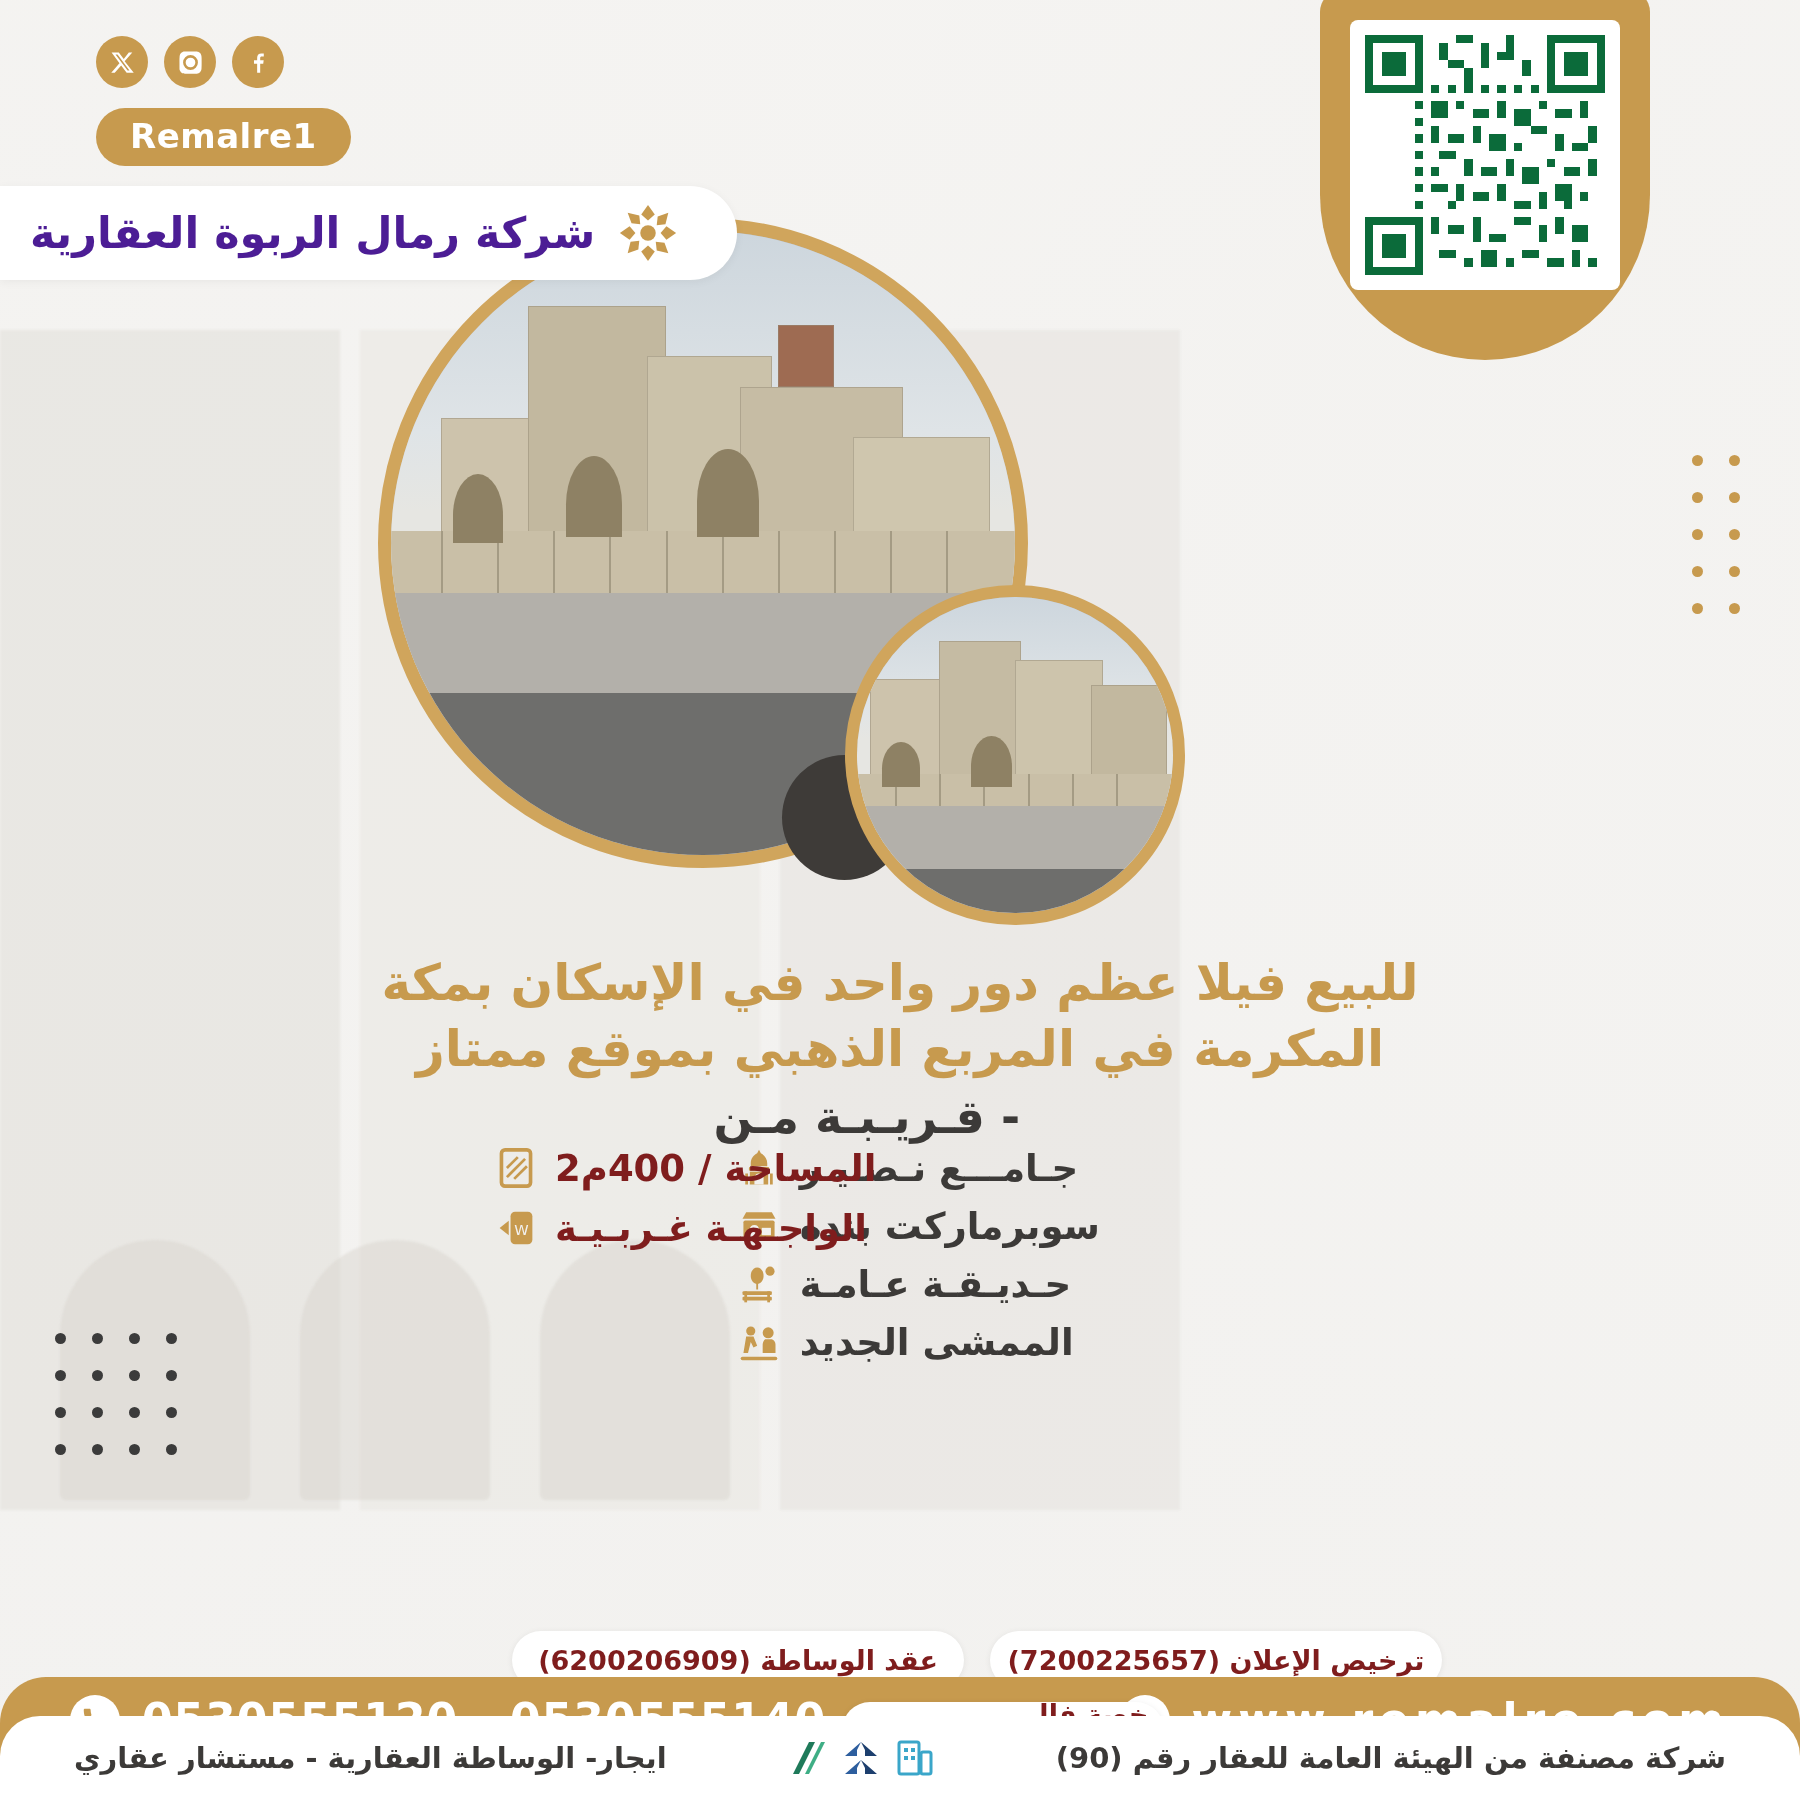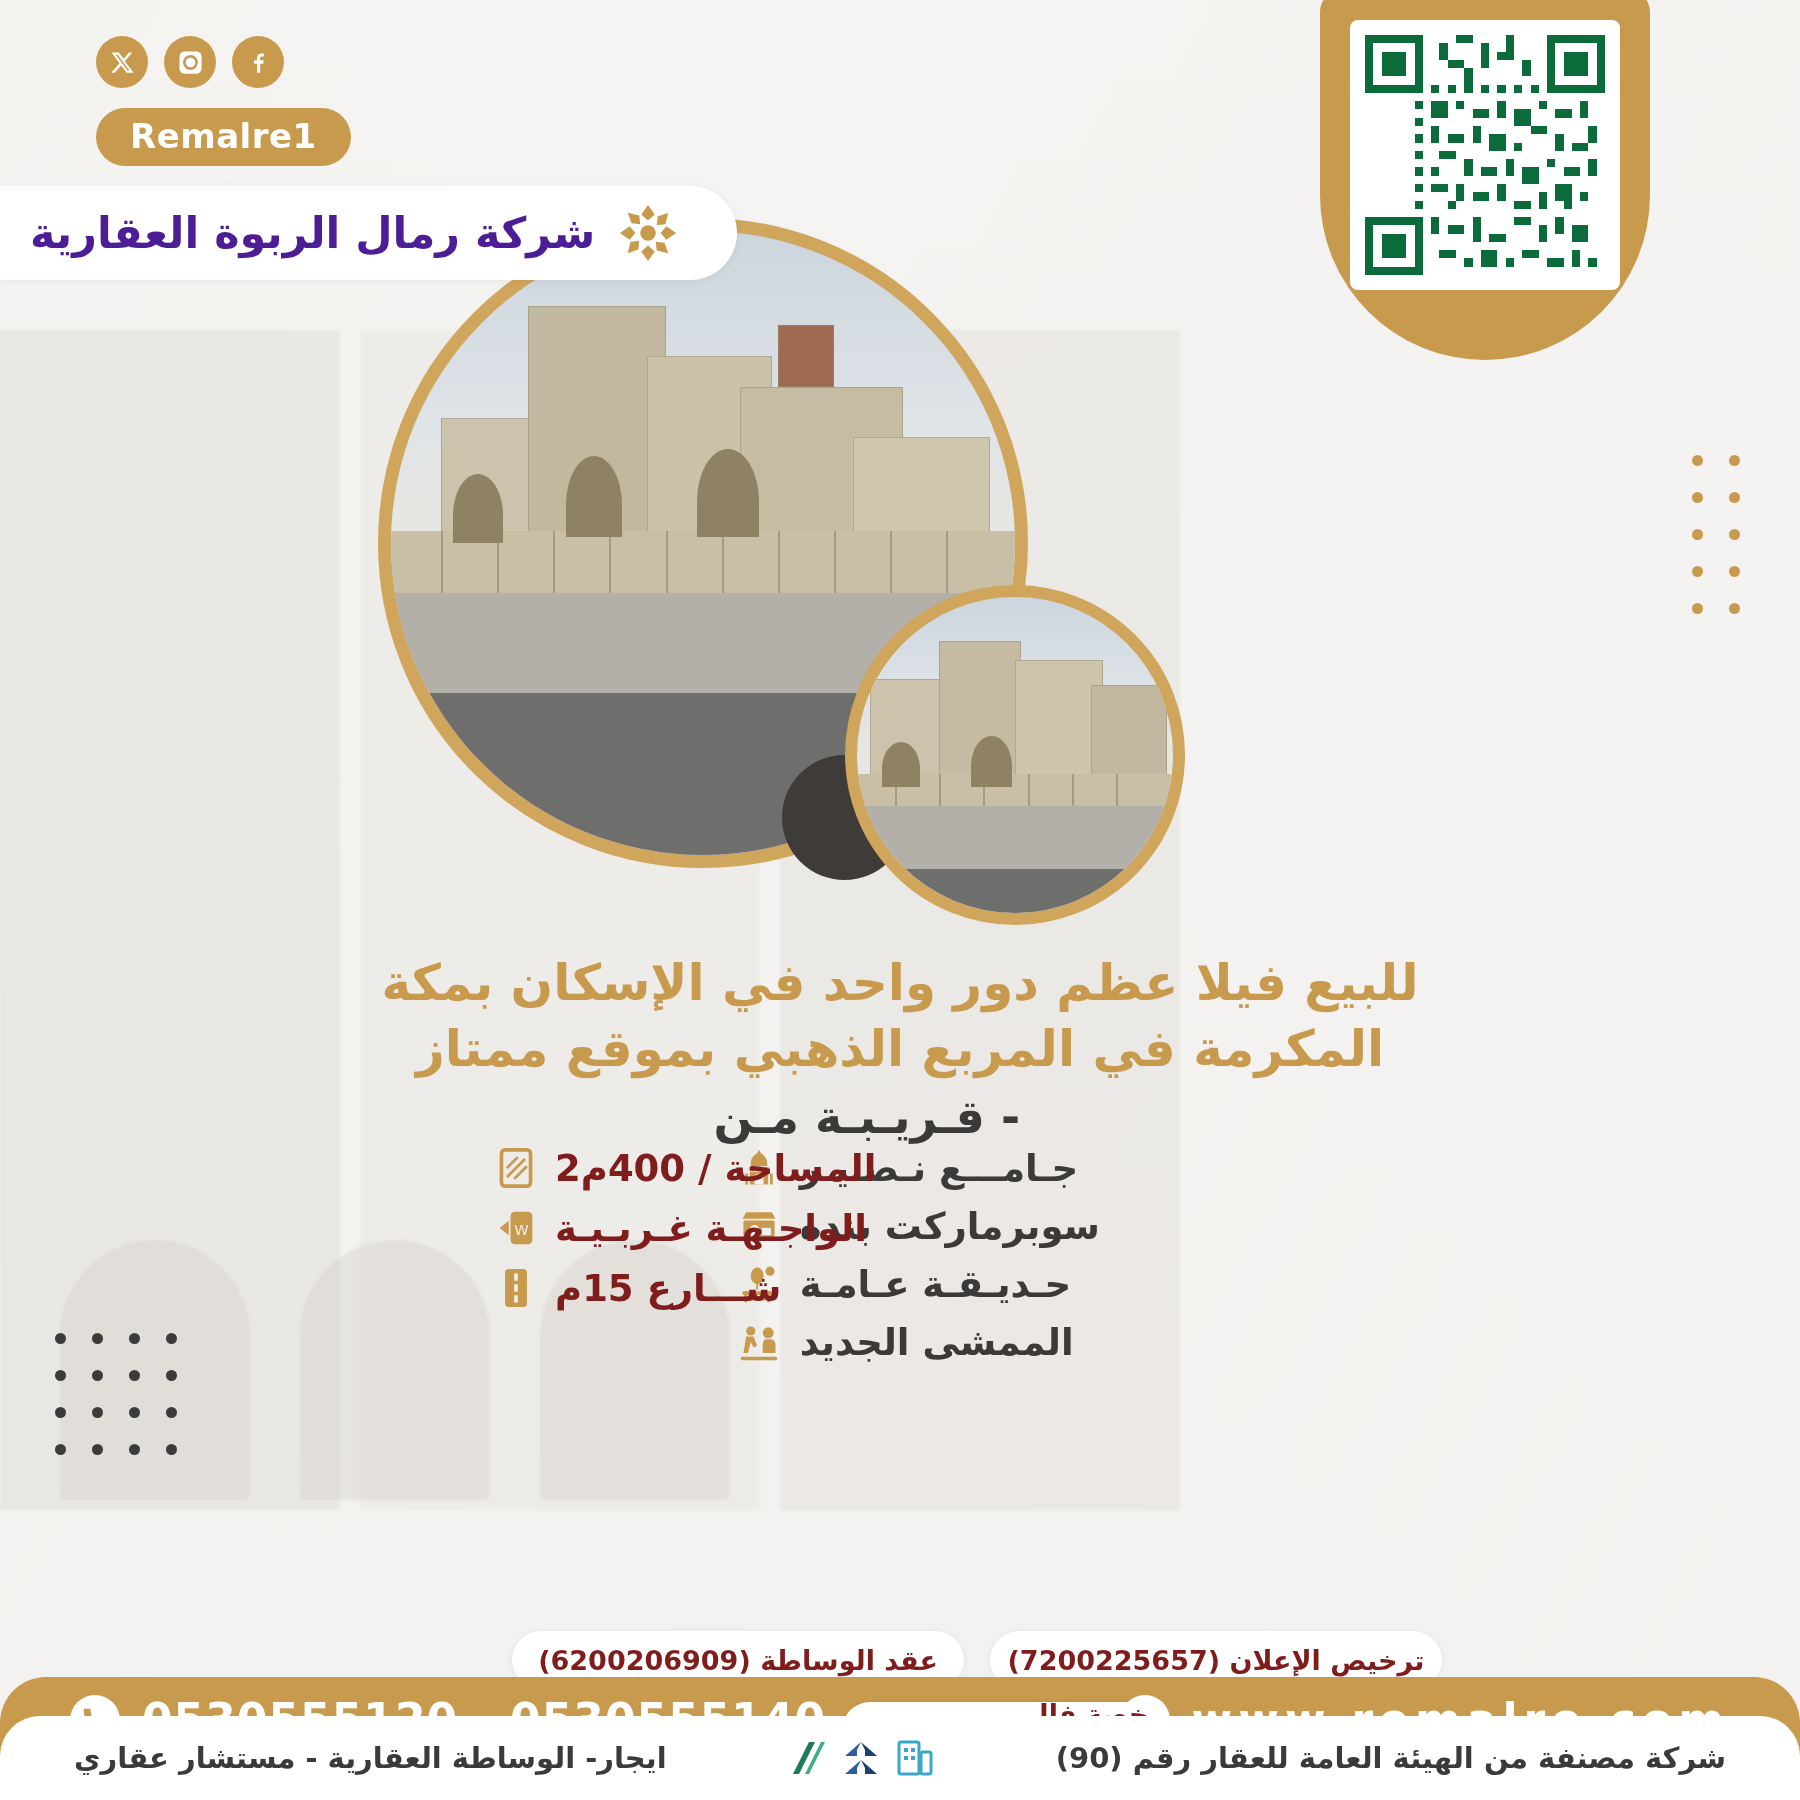--- a/index.html
+++ b/index.html
@@ -501,31 +501,20 @@
   <div class="spec-item">
     <span class="lbl">الواجـهـة غـربـيـة</span>
     <span class="ico">
       <svg viewBox="0 0 44 48" fill="#c79a4e">
         <path d="M4 24l10-8v16z"></path>
         <rect x="16" y="6" width="24" height="36" rx="5"></rect>
         <text x="28" y="32" font-size="16" font-family="DejaVu Sans" fill="#f2f1ef" text-anchor="middle">W</text>
       </svg>
     </span>
   </div>
-  <div class="spec-item">
-    <span class="lbl">شـــارع 15م</span>
-    <span class="ico">
-      <svg viewBox="0 0 44 48" fill="#c79a4e">
-        <rect x="10" y="3" width="24" height="42" rx="4"></rect>
-        <rect x="20" y="8" width="4" height="8" fill="#f2f1ef"></rect>
-        <rect x="20" y="20" width="4" height="8" fill="#f2f1ef"></rect>
-        <rect x="20" y="32" width="4" height="8" fill="#f2f1ef"></rect>
-      </svg>
-    </span>
-  </div>
 </div>
 
 <div class="pill pill-ad">ترخيص الإعلان (7200225657)</div>
 <div class="pill pill-contract">عقد الوساطة (6200206909)</div>
 
 <div class="gold-bar"></div>
 
 <div class="phone-block">
   <span class="circ-ico">
     <svg viewBox="0 0 24 24">

